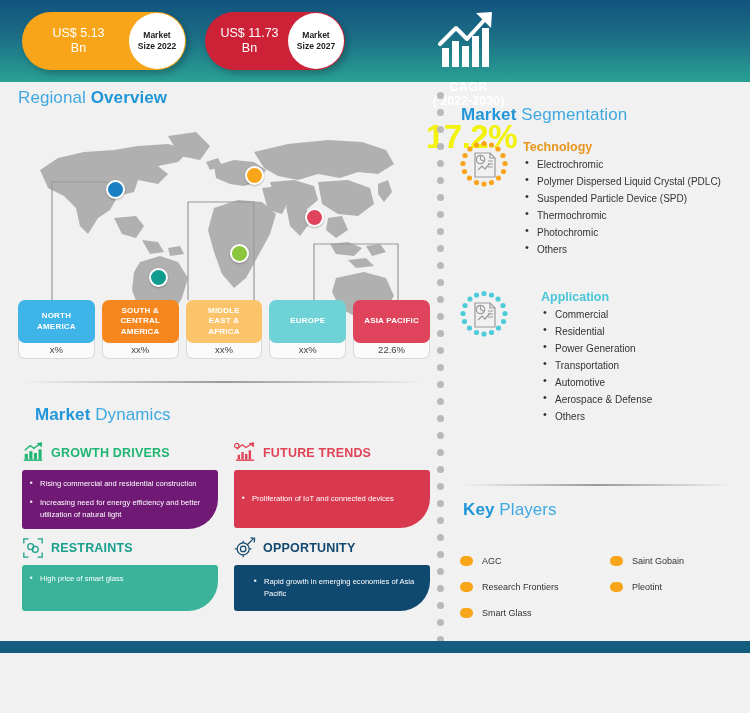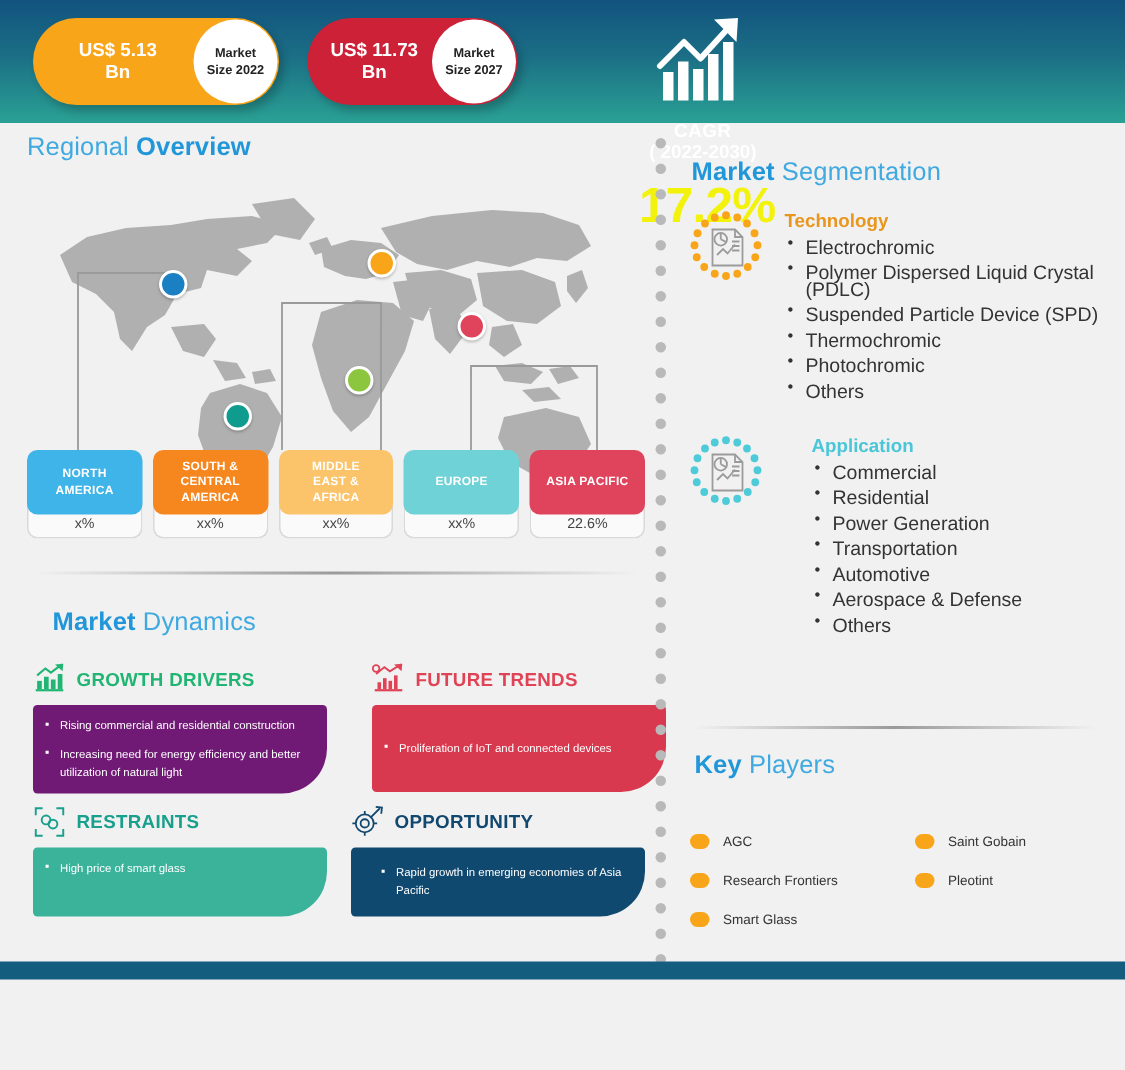--- a/index.html
+++ b/index.html
@@ -17,21 +17,21 @@
     background: linear-gradient(180deg, #12537f 0%, #1b6e85 45%, #2aa194 100%);
   }
   .pill {
     position: absolute; top: 12px; height: 58px;
     border-radius: 29px; display: flex; align-items: center;
     box-shadow: 3px 4px 6px rgba(0,0,0,0.22);
   }
   .pill-2022 { left: 22px; width: 164px; background: #f9a51a; }
   .pill-2027 { left: 205px; width: 140px; background: #cc2136; }
   .pill-value {
-    color: #ffffff; font-size: 12.5px; font-weight: bold;
+    color: #ffffff; font-size: 12.5px; font-weight: normal;
     line-height: 15px; text-align: center; flex: 1; padding-left: 6px;
   }
   .pill-circle {
     width: 56px; height: 56px; border-radius: 50%; background: #ffffff;
     display: flex; flex-direction: column; align-items: center; justify-content: center;
     margin-right: 1px; flex-shrink: 0;
   }
   .pill-circle span { font-size: 8.5px; font-weight: bold; color: #222; line-height: 11px; }
 
   .cagr-wrap { position: absolute; left: 420px; top: 8px; display: flex; align-items: center; gap: 10px; flex-direction: column; }
@@ -88,21 +88,21 @@
   
   .dot-divider { position: absolute; left: 437px; top: 92px; width: 7px; height: 552px; }
   .dot-divider i { display: block; width: 7px; height: 7px; border-radius: 50%; background: #b9b9b9; margin-bottom: 10px; }
 
   #market-segmentation { position: absolute; left: 461px; top: 105px; }
 
   .seg-block { position: absolute; display: flex; gap: 14px; }
   .seg-icon-wrap { position: relative; width: 50px; height: 50px; flex-shrink: 0; }
   .seg-body .seg-title { font-size: 12.5px; font-weight: bold; margin-bottom: 5px; }
   .seg-body ul { list-style: none; }
-  .seg-body li { position: relative; padding-left: 14px; font-size: 13px; color: #333; margin-bottom: 6px; line-height: 11px; }
+  .seg-body li { position: relative; padding-left: 14px; font-size: 10px; color: #333; margin-bottom: 6px; line-height: 11px; }
   .seg-body li::before { content: "•"; position: absolute; left: 2px; top: -2px; font-size: 11px; color: #333; }
 
   .kp-divider { position: absolute; left: 463px; top: 484px; width: 268px; height: 2px;
     background: linear-gradient(90deg, rgba(190,190,190,0) 0%, #9a9a9a 50%, rgba(190,190,190,0) 100%); }
   #key-players { position: absolute; left: 463px; top: 500px; }
 
   .kp-grid { position: absolute; left: 460px; top: 556px; width: 280px; }
   .kp-item { position: absolute; display: flex; align-items: center; gap: 9px; font-size: 9px; color: #333; }
   .kp-dot { width: 13px; height: 10px; border-radius: 6px; background: #f9a51a; flex-shrink: 0; }
 
@@ -274,21 +274,21 @@
       <span class="title" style="color:#20b573;">GROWTH DRIVERS</span>
     </div>
     <div class="dyn-card" style="background:#701a75; min-height:58px;">
       <ul>
         <li>Rising commercial and residential construction</li>
         <li>Increasing need for energy efficiency and better utilization of natural light</li>
       </ul>
     </div>
   </div>
 
-  <div class="dyn-cell" style="left:212px; top:0;margin-left:14px;">
+  <div class="dyn-cell" style="left:212px; top:0;">
     <div class="dyn-head">
       <svg width="22" height="22" viewBox="0 0 24 24">
         <rect x="2" y="19" width="20" height="1.6" fill="#e04356"></rect>
         <rect x="4" y="14" width="2.6" height="5" fill="#e04356"></rect>
         <rect x="8" y="11" width="2.6" height="8" fill="#e04356"></rect>
         <rect x="12" y="13" width="2.6" height="6" fill="#e04356"></rect>
         <rect x="16" y="9" width="2.6" height="10" fill="#e04356"></rect>
         <path d="M3 8 L9 3 L13 6 L21 1" stroke="#e04356" stroke-width="1.4" fill="none"></path>
         <path d="M16 1 L22 0.6 L21.5 6 Z" fill="#e04356"></path>
         <circle cx="3" cy="4" r="2.4" fill="none" stroke="#e04356" stroke-width="1.3"></circle>

